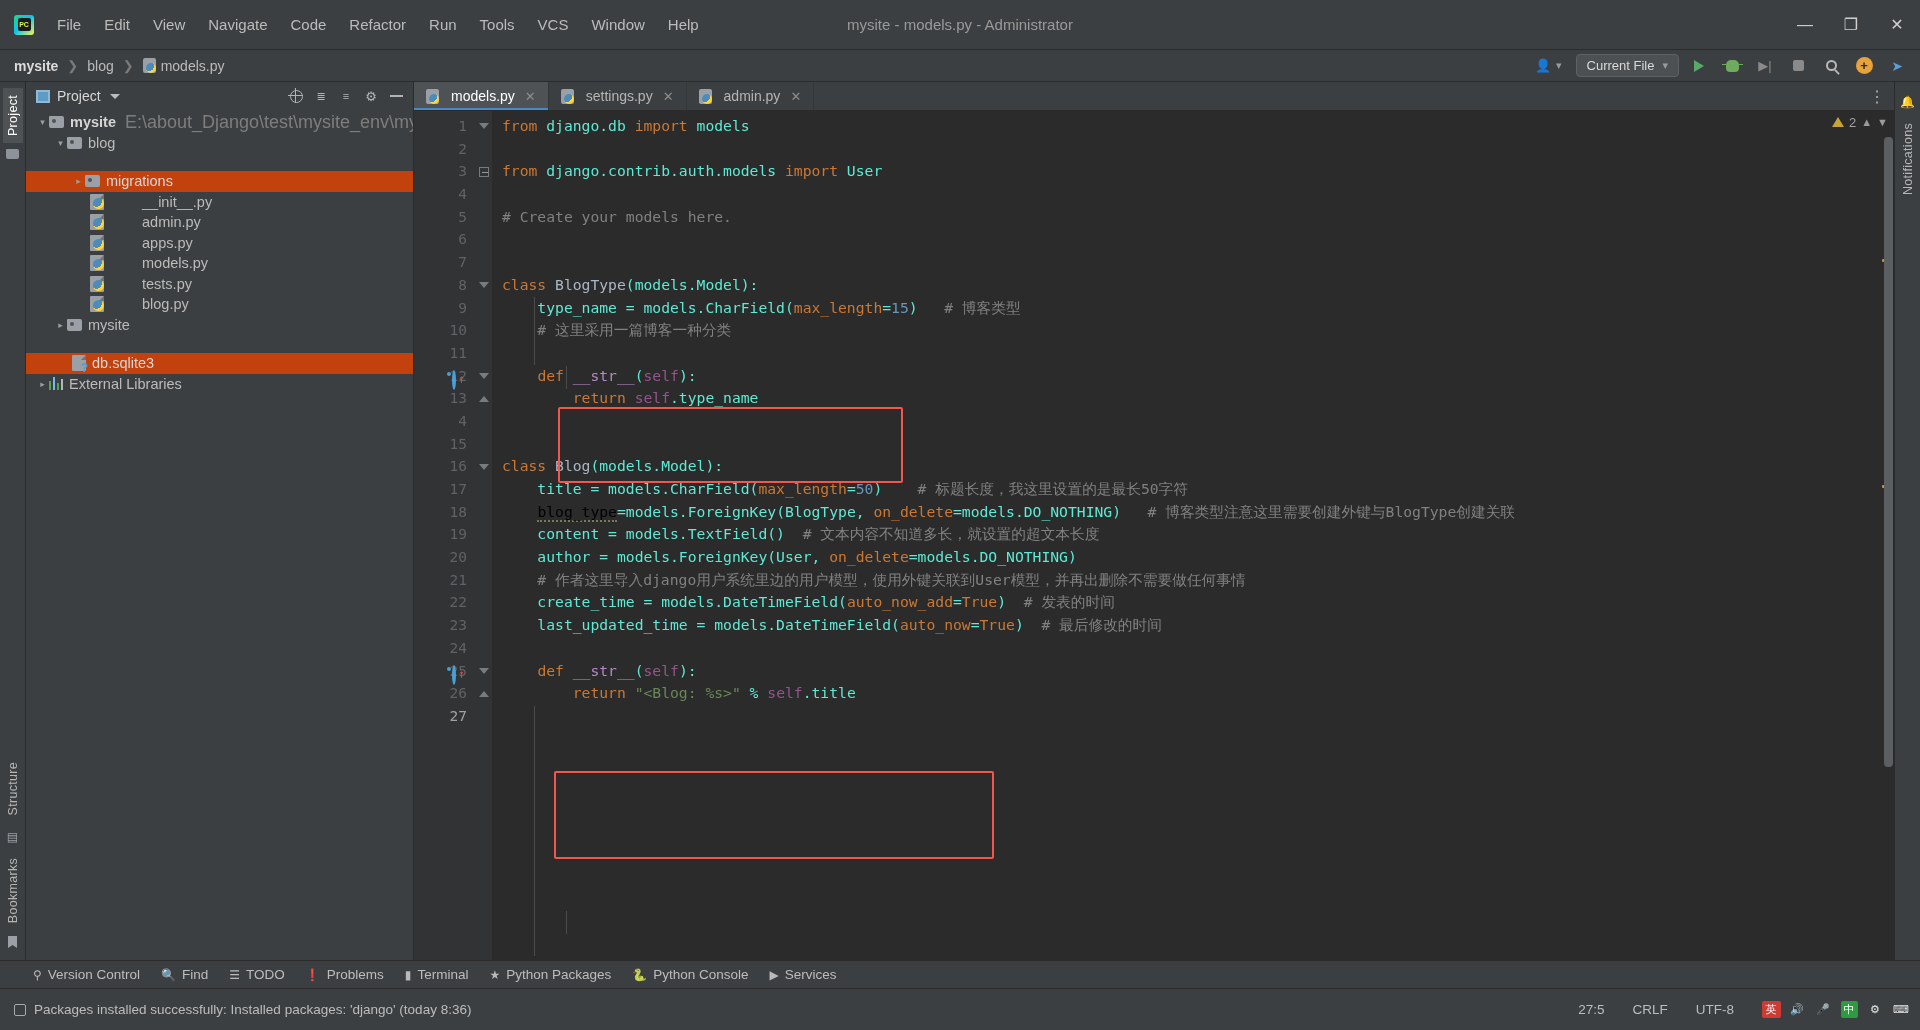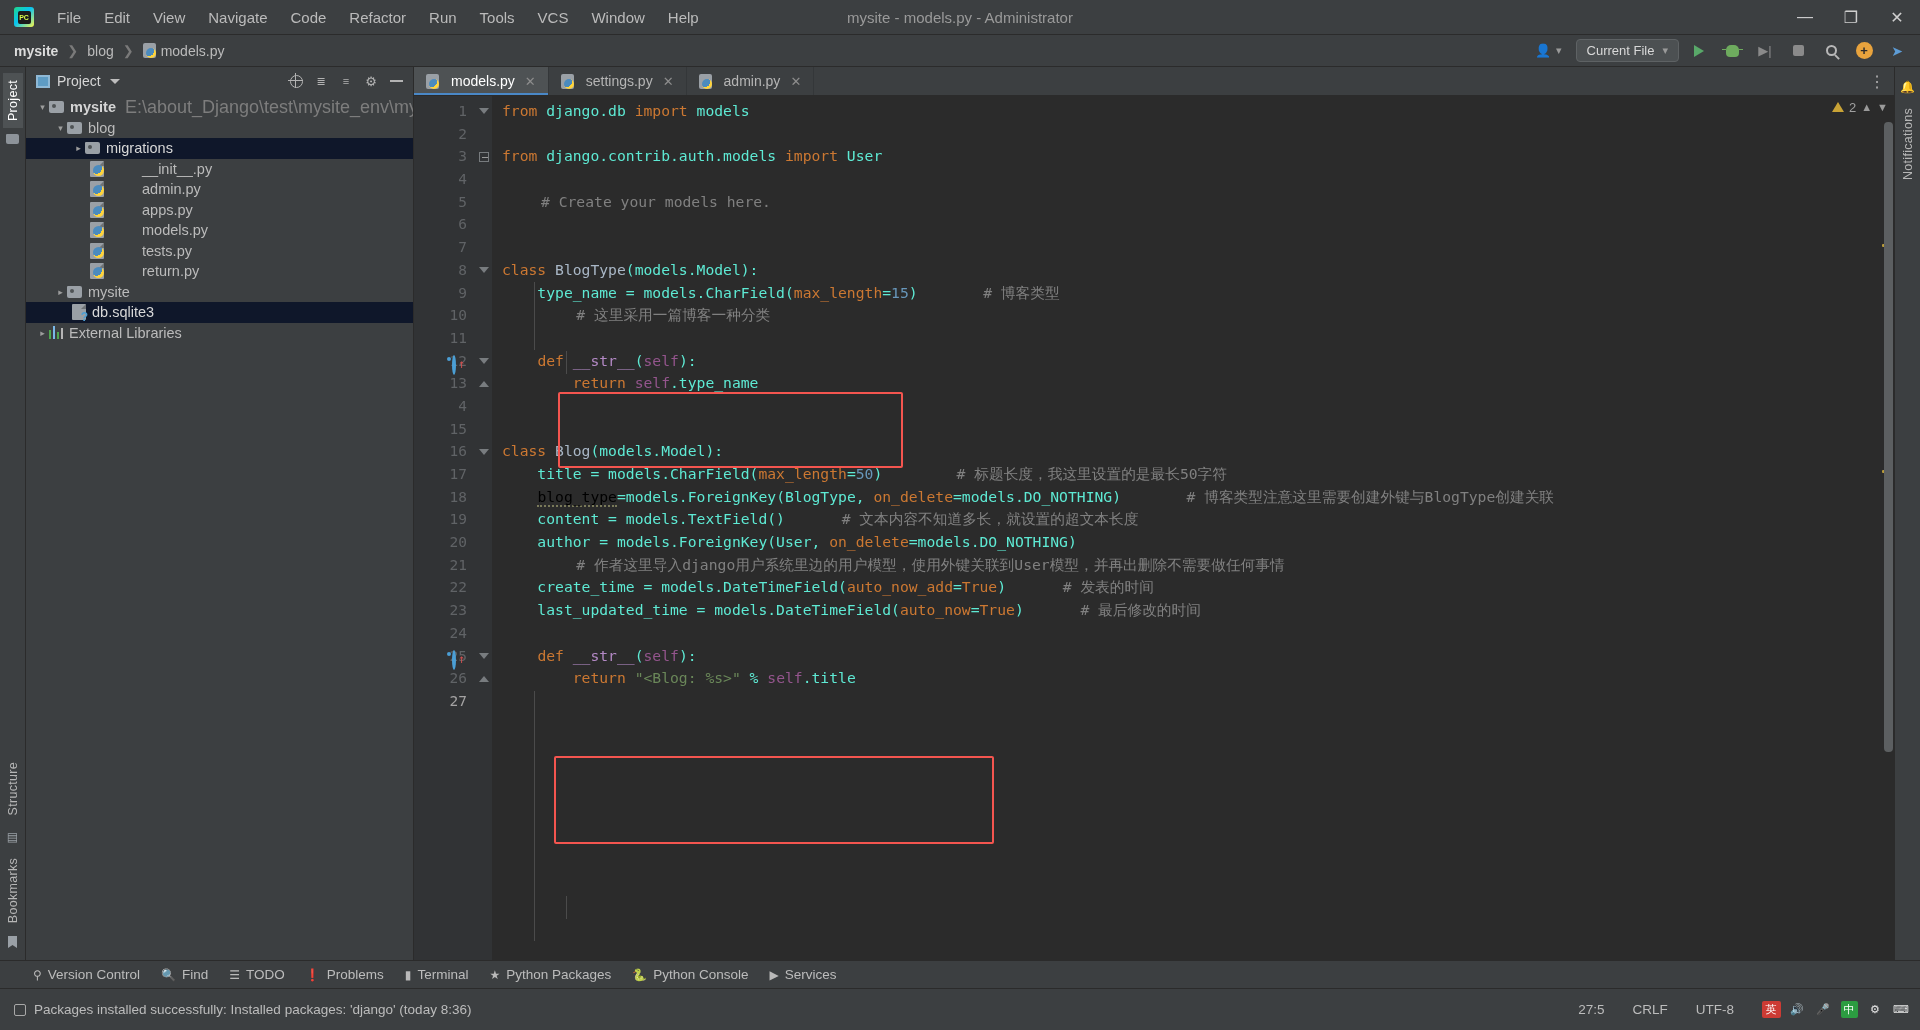--- a/index.html
+++ b/index.html
@@ -6,21 +6,21 @@
   html,body{
     width:1920px; height:1030px; overflow:hidden;
     background:#3c3f41;
     font-family:"Liberation Sans", sans-serif;
     -webkit-font-smoothing:antialiased;
   }
   .app{ position:relative; width:1920px; height:1030px; display:flex; flex-direction:column; }
 
   
   .titlebar{
-    height:35px; background:#3c3f41; display:flex; align-items:center;
+    height:50px; background:#3c3f41; display:flex; align-items:center;
     border-bottom:1px solid #2b2b2b; flex:none; position:relative;
   }
   .pc-logo{
     width:20px;height:20px;margin:0 12px 0 14px;border-radius:3px;
     background:linear-gradient(135deg,#21d789 0%,#07c3f2 45%,#fcf84a 100%);
     display:flex;align-items:center;justify-content:center;flex:none;
   }
   .pc-logo i{
     width:13px;height:13px;background:#1b1b1b;border-radius:2px;color:#d7f94a;
     font-style:normal;font-size:7px;line-height:13px;text-align:center;font-weight:bold;
@@ -110,21 +110,21 @@
   .target-ic::before,.target-ic::after{content:'';position:absolute;background:#b3b3b3;}
   .target-ic::before{left:4.2px;top:-3px;width:1.6px;height:15px;}
   .target-ic::after{top:4.2px;left:-3px;height:1.6px;width:15px;}
   .dashline{ width:13px;height:1.6px;background:#b3b3b3; }
 
   .tree{ flex:1; overflow:hidden; padding-top:2px; font-size:14.5px; }
   .trow{
     height:20.5px; display:flex; align-items:center; color:#bbbbbb; white-space:nowrap;
     padding-right:6px;
   }
-  .trow.sel{ background:#0f172a; color:#d8d8d8; }
+  .trow.sel{ background:#c2410c; color:#d8d8d8;margin-top:18px; }
   .arrow{ width:13px; flex:none; color:#9d9d9d; font-size:9px; text-align:center; }
   .arrow.open::before{ content:'\25BE'; }
   .arrow.closed::before{ content:'\25B8'; }
   .ficon{ width:15px;height:12px;flex:none;margin-right:6px;border-radius:1px 2px 2px 2px;
           background:#9aa0a6; position:relative;}
   .ficon::after{content:'';position:absolute;left:3px;top:3px;width:4px;height:4px;border-radius:50%;background:#4f5356;}
   .tpy{
     width:14px;height:16px;flex:none;margin-right:6px;position:relative;background:#9aa0a6;border-radius:1px;
   }
   .tpy::before{content:'';position:absolute;right:0;top:0;border-left:5px solid transparent;border-bottom:5px solid #6e7377;}
@@ -177,21 +177,21 @@
   .code{
     flex:1; position:relative; padding-top:4px; min-width:0; overflow:hidden;
     font-family:"DejaVu Sans Mono", monospace; font-size:14.7px;
   }
   .cline{ height:22.7px; line-height:22.7px; white-space:pre; padding-left:10px; }
   .kw{ color:#cc7832; }  
   .cls{ color:#a9b7c6; }
   .num{ color:#6897bb; }
   .str{ color:#6a8759; }
   .self{ color:#94558d; }
-  .cm{ color:#808080;margin-left:39px; }
+  .cm{ color:#808080; }
   .id{ color:#5eead4; }
   .violet{ color:#b389c5; }
   .err-underline{ border-bottom:2px dotted #7a7a5a; }
 
   .redbox{ position:absolute; border:2.4px solid #f4554f; border-radius:2px; pointer-events:none; }
 
   .indentguide{ position:absolute; width:1px; background:#4b4b4b; }
 
   
   .inspect{
@@ -387,21 +387,21 @@
         <div class="trow ind3b">
           <span class="tpy"></span>
           <span class="tlabel">models.py</span>
         </div>
         <div class="trow ind3b">
           <span class="tpy"></span>
           <span class="tlabel">tests.py</span>
         </div>
         <div class="trow ind3b">
           <span class="tpy"></span>
-          <span class="tlabel">return.py</span>
+          <span class="tlabel">blog.py</span>
         </div>
 
         <div class="trow ind2">
           <span class="arrow closed"></span>
           <span class="ficon"></span>
           <span class="tlabel">mysite</span>
         </div>
 
         <div class="trow ind3 sel">
           <span class="tdb"></span>

